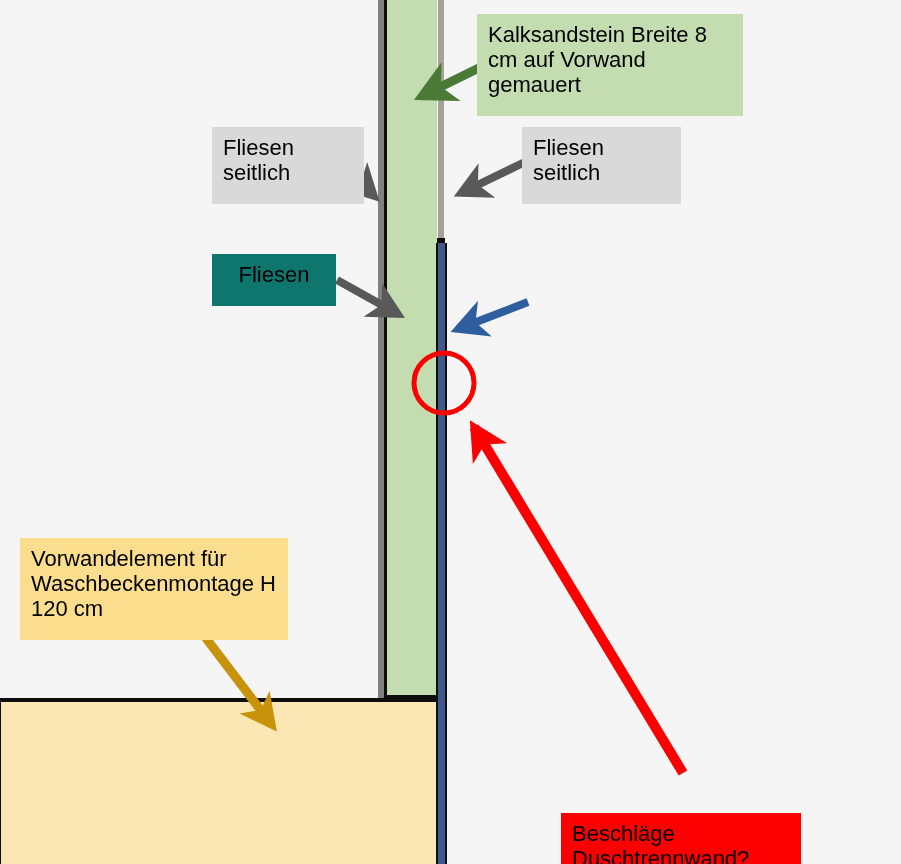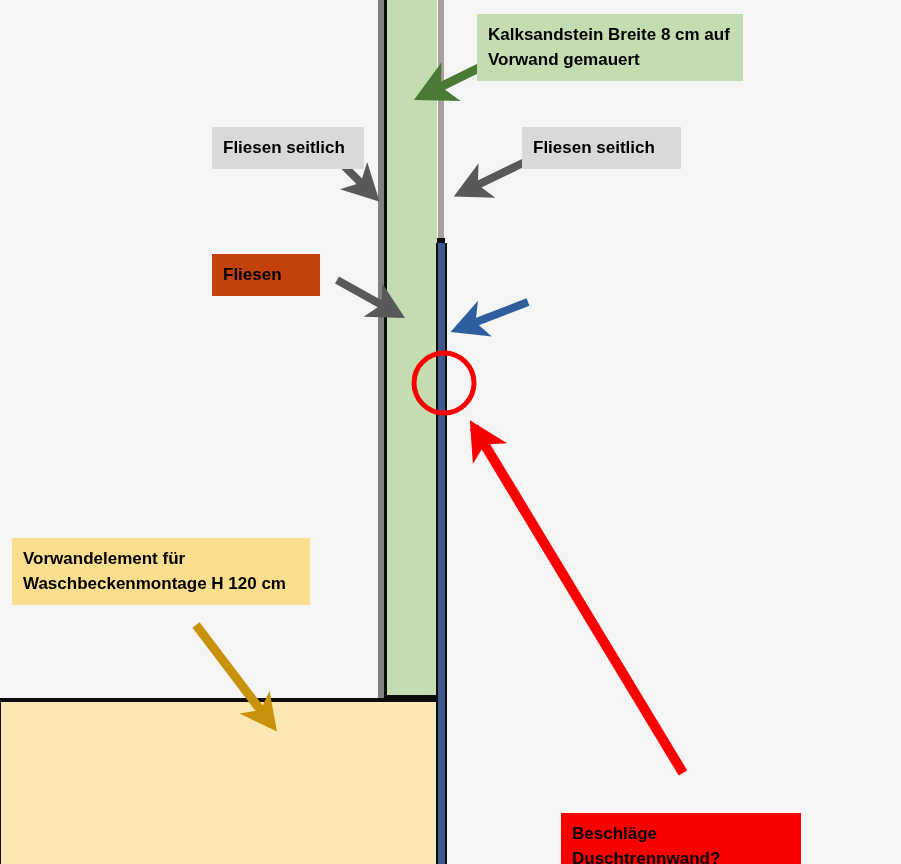--- a/index.html
+++ b/index.html
@@ -106,25 +106,25 @@
   #washbasin-module-left-edge {
     left: -2px;
     top: 698px;
     width: 3px;
     height: 166px;
     background: #0d0d0d;
   }
   
   .callout {
     position: absolute;
-    font-weight: bold;
-    font-size: 17px;
+    font-weight: normal;
+    font-size: 22px;
     line-height: 25px;
     color: #000000;
-    padding: 8px 11px 9px 11px;
+    padding: 8px 11px 19px 11px;
     box-sizing: border-box;
     white-space: pre-line;
   }
   #callout-kalksandstein {
     left: 477px;
     top: 14px;
     width: 266px;
     background: #c3ddb0;
   }
   #callout-fliesen-seitlich-left {
@@ -135,33 +135,34 @@
   }
   #callout-fliesen-seitlich-right {
     left: 522px;
     top: 127px;
     width: 159px;
     background: #d9d9d9;
   }
   #callout-fliesen {
     left: 212px;
     top: 254px;
-    width: 108px;
-    background: #c2410c;
+    width: 124px;
+    background: #0f766e;
+    text-align: center;
   }
   #callout-duschtrennwand {
     left: 527px;
     top: 275px;
     width: 217px;
     background: #7e9ed2;
   }
   #callout-vorwandelement {
-    left: 12px;
+    left: 20px;
     top: 538px;
-    width: 298px;
+    width: 268px;
     background: #fbdd8e;
   }
   #callout-beschlaege {
     left: 561px;
     top: 785px;
     width: 240px;
     background: #fc0000;
     margin-top: 28px;
   }
   svg.arrows {

